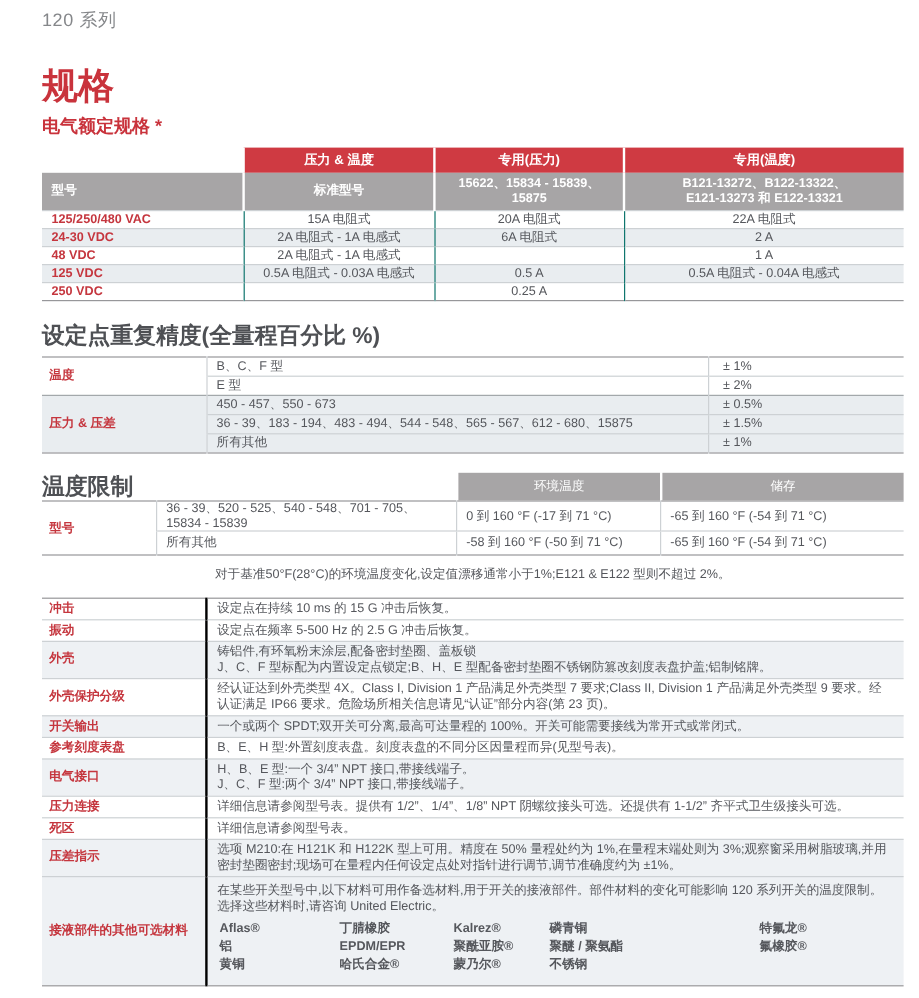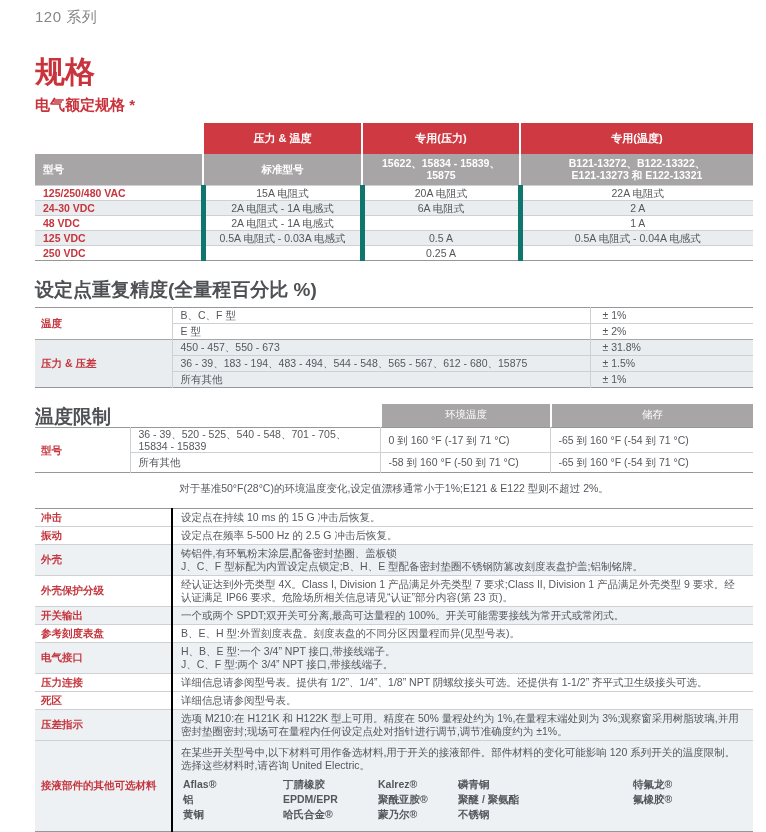--- a/index.html
+++ b/index.html
@@ -16,30 +16,30 @@
   .subtitle { margin-top:3px; font-size:15px; font-weight:600; color:#c9333c; }
 
   table { border-collapse:collapse; width:718px; table-layout:fixed; }
   td, th { padding:0 6px; vertical-align:middle; }
 
   
   .t1 { margin-top:8px; border-bottom:1px solid #97979a; }
   .t1 .blank { background:#fff; border:none; }
   .t1 .redhead {
     background:#cf3a42; color:#fff; text-align:center; font-weight:bold;
-    font-size:11px; height:31px; border-left:2px solid #fff;
+    font-size:11px; height:21px; border-left:2px solid #fff;
   }
   .t1 .grayhead {
     background:#a7a5a6; color:#fff; text-align:center;
     font-size:10.5px; height:31px; border-left:2px solid #fff; line-height:12px;
   }
   .t1 .grayhead.first { text-align:left; padding-left:8px; border-left:none; }
   .t1 tbody td {
     font-size:10.5px; height:15px; text-align:center;
-    border-top:1px solid #cdd1d4; border-left:5px solid #0f766e; line-height:12px;
+    border-top:1px solid #cdd1d4; border-left:1px solid #0f766e; line-height:12px;
   }
   .t1 tbody td.lbl {
     text-align:left; padding-left:8px; color:#c5363e; font-weight:bold; border-left:none;
   }
   tr.shade td { background:#e9edf0; }
 
   .footnote { margin-top:7px; font-size:10.5px; color:#6d6f73; }
 
   h2.section { margin:16px 0 0; font-size:19px; font-weight:600; color:#4e5054; }
 
@@ -165,21 +165,21 @@
       </tr>
       <tr>
         <td class="desc">E 型</td>
         <td class="val">± 2%</td>
       </tr>
     </tbody>
     <tbody class="shade">
       <tr>
         <td class="lbl" rowspan="3">压力 &amp; 压差</td>
         <td class="desc">450 - 457、550 - 673</td>
-        <td class="val">± 31.8%</td>
+        <td class="val">± 0.5%</td>
       </tr>
       <tr>
         <td class="desc">36 - 39、183 - 194、483 - 494、544 - 548、565 - 567、612 - 680、15875</td>
         <td class="val">± 1.5%</td>
       </tr>
       <tr>
         <td class="desc">所有其他</td>
         <td class="val">± 1%</td>
       </tr>
     </tbody>

